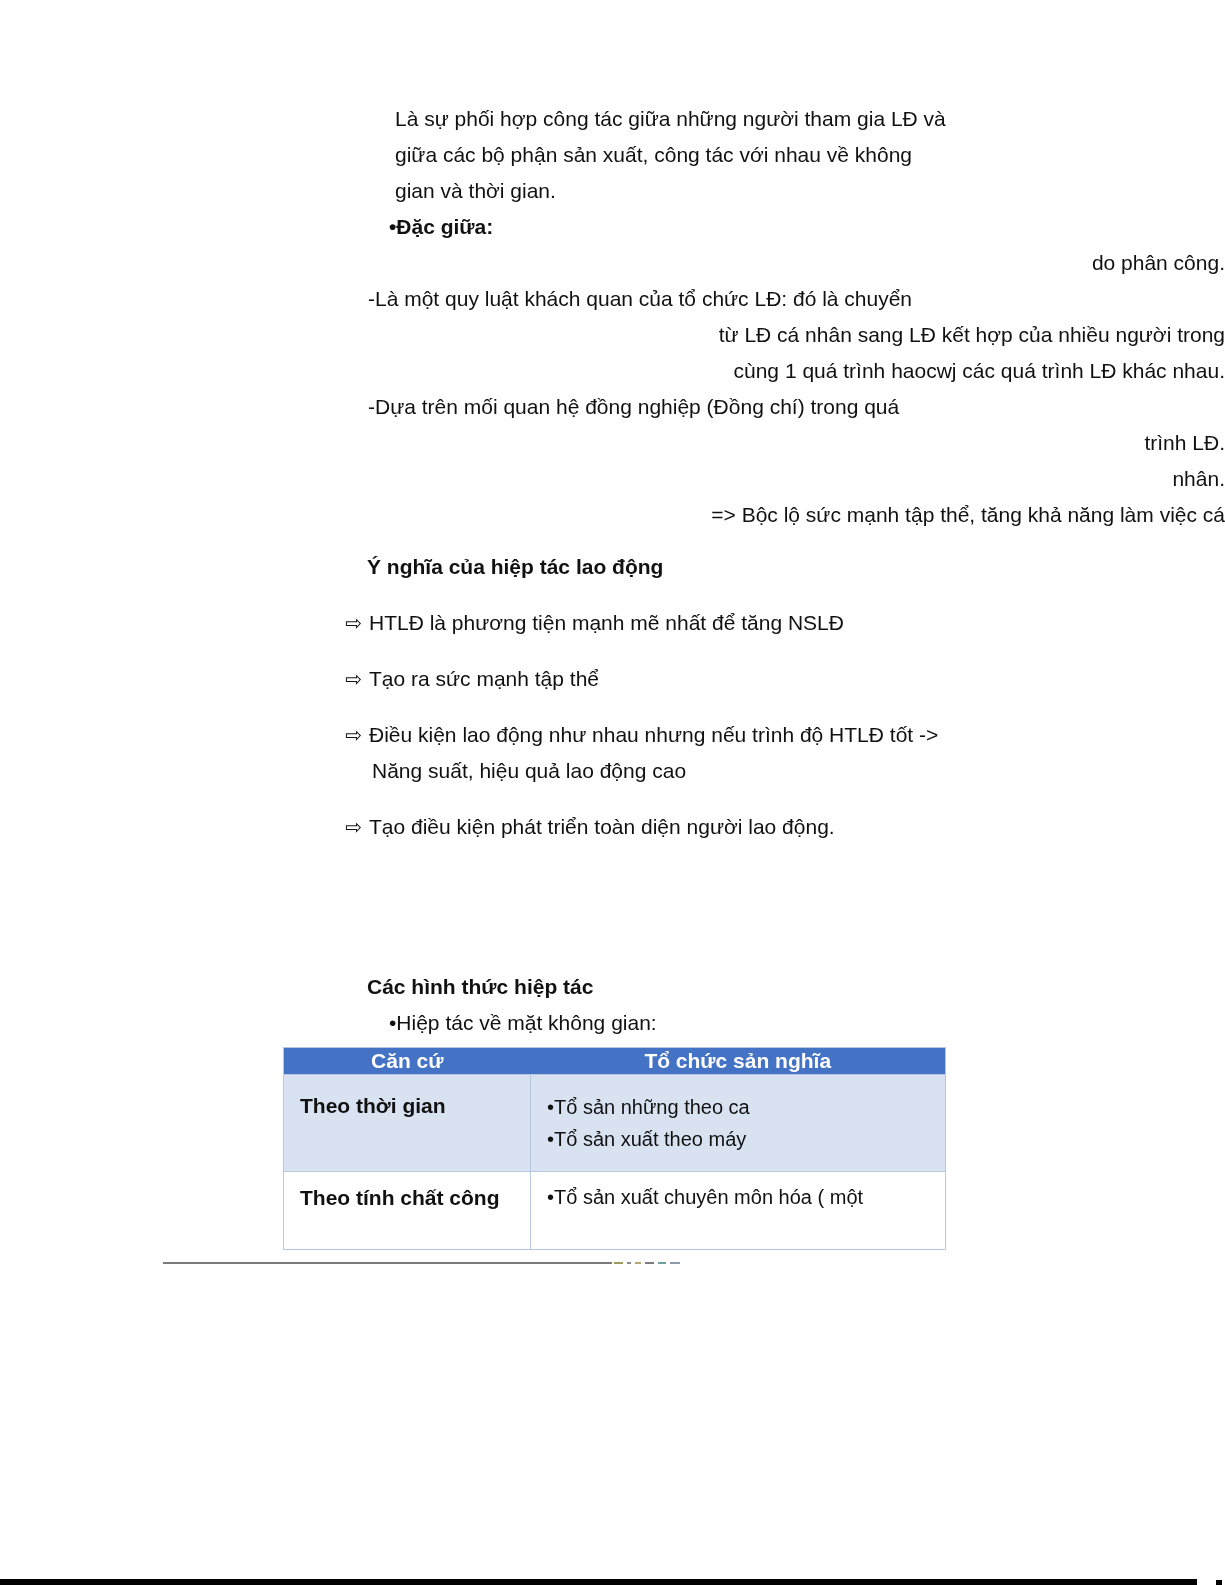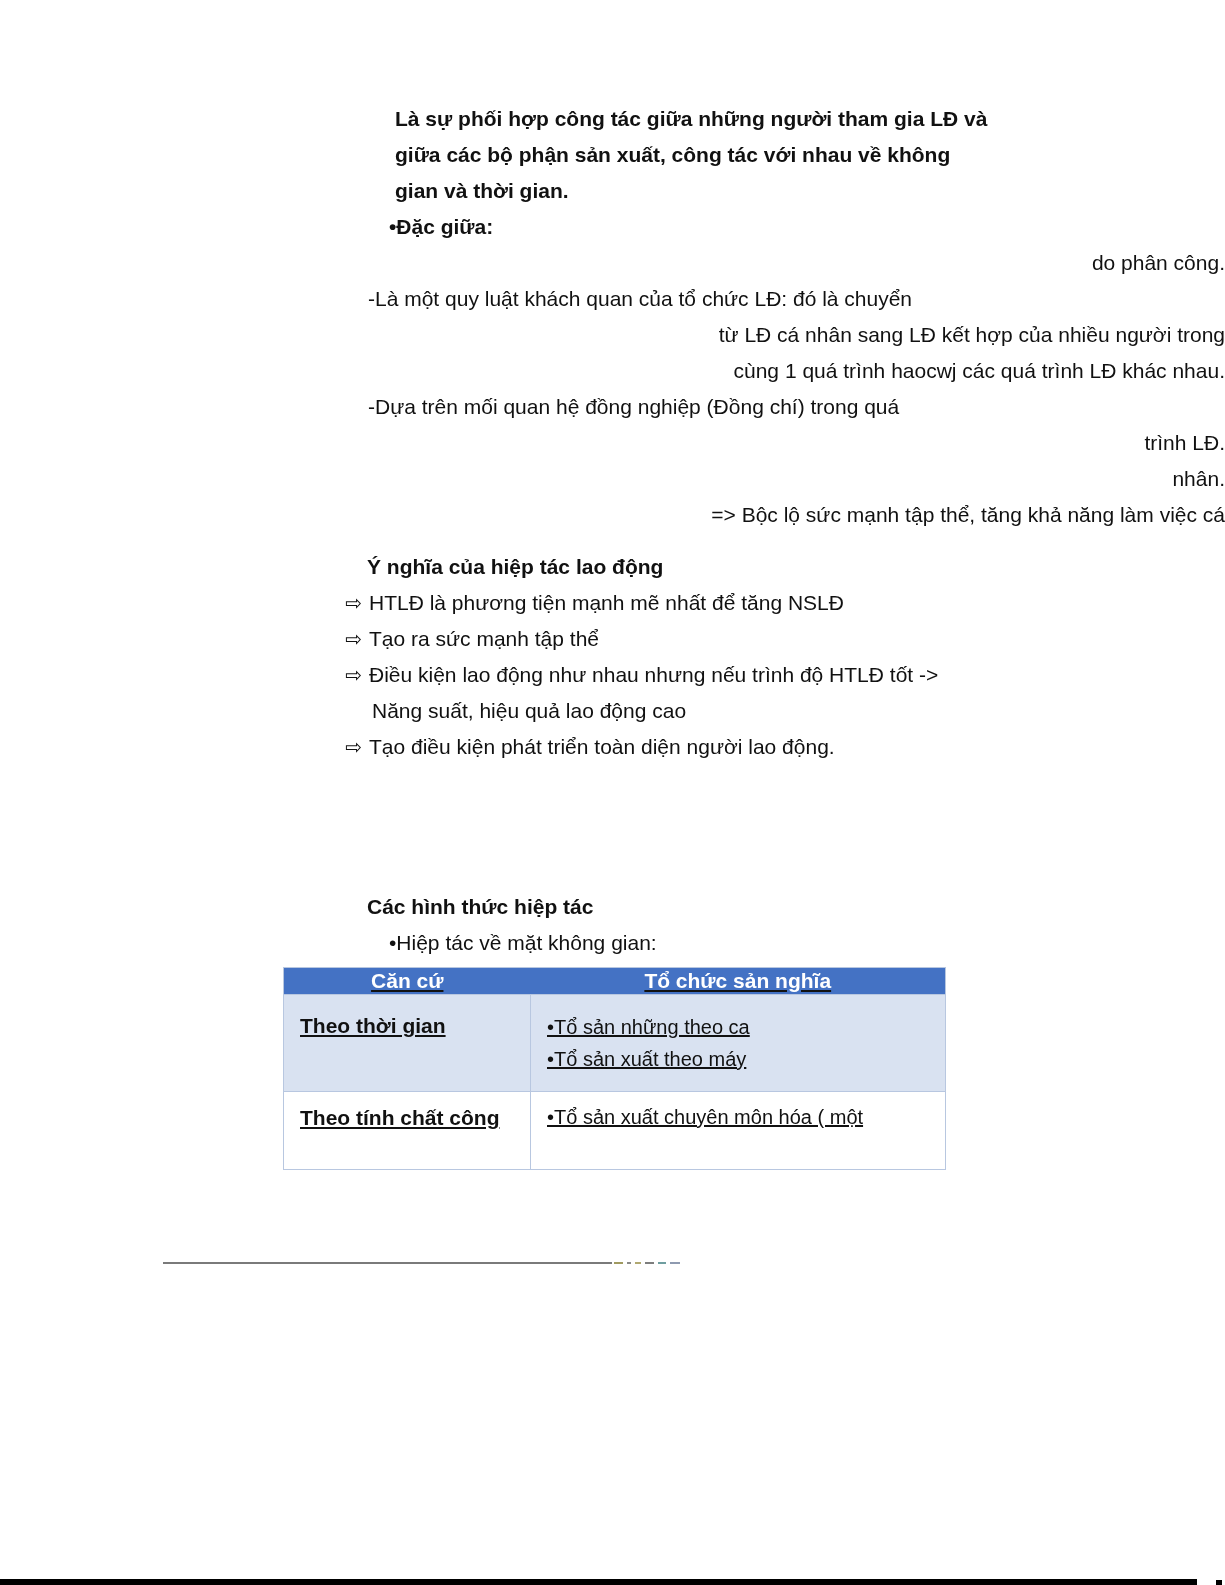--- a/index.html
+++ b/index.html
@@ -6,39 +6,38 @@
   .page{
     position:relative;
     width:1225px;height:1585px;
     background:#ffffff;
     font-family:"Liberation Sans","DejaVu Sans",sans-serif;
     color:var(--text,#111111);
     overflow:hidden;
   }
   .doc{padding-top:101px;}
   .line{font-size:21px;line-height:36px;white-space:nowrap;}
-  .ml-intro{margin-left:395px;font-weight:bold;}
+  .ml-intro{margin-left:395px;}
   .ml-bullet{margin-left:389px;font-weight:bold;}
   .ml-dash{margin-left:368px;}
   .ml-cont{margin-left:400px;text-align:right;}
   .heading{margin-left:367px;font-weight:bold;}
   .meaning-gap{margin-top:16px;}
-  .arrow-line{margin-left:345px;}
+  .arrow-line{margin-left:345px;margin-top:20px;}
   .arrow{display:inline-block;width:24px;font-size:20px;}
   .cont2{margin-left:372px;}
   .forms-gap{margin-top:124px;}
 
   table.doc-table{
     border-collapse:collapse;
     table-layout:fixed;
     margin:6px 0 0 283px;
     width:662px;
     border:1px solid var(--table-border,#B8C7E0);
     font-size:20px;
-    text-decoration:underline;
   }
   table.doc-table col.c1{width:247px;}
   table.doc-table col.c2{width:415px;}
   table.doc-table th{
     background:var(--table-header-bg,#4472C4);
     color:var(--table-header-text,#FFFFFF);
     font-weight:bold;
     height:26px;
     text-align:center;
     padding:0;

